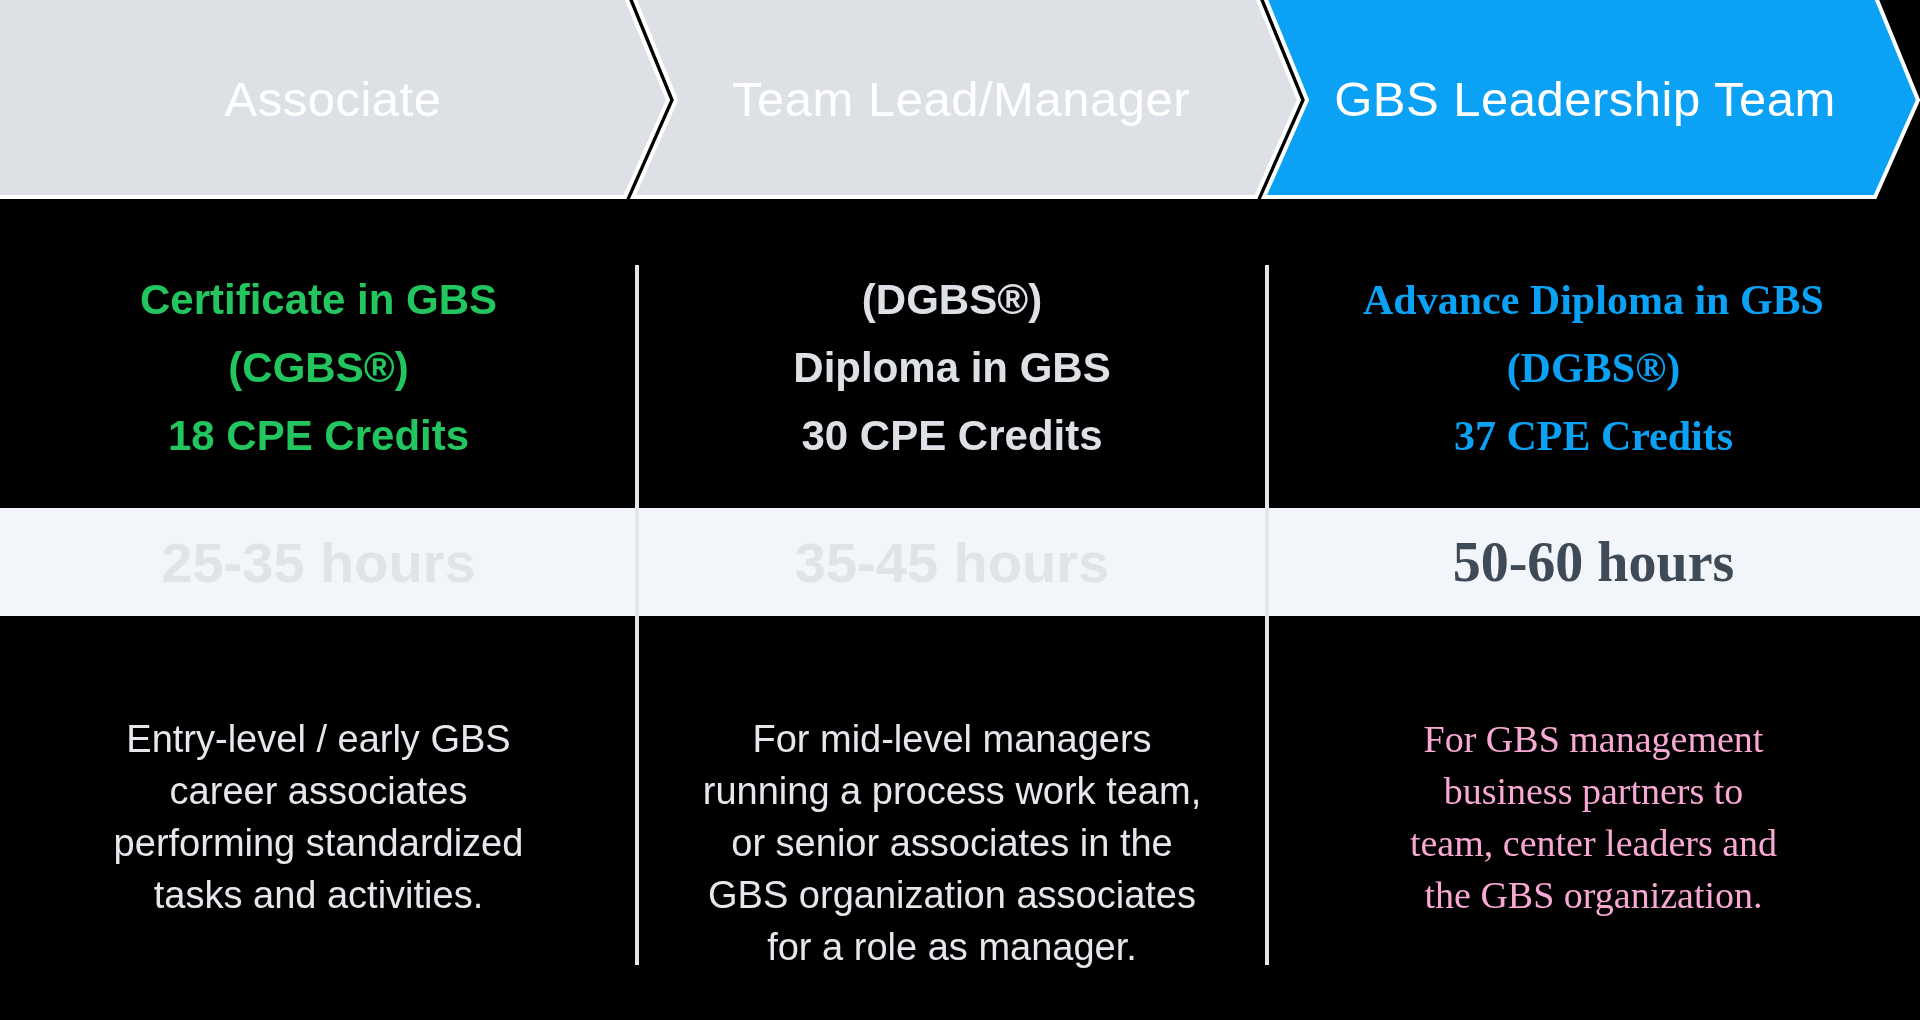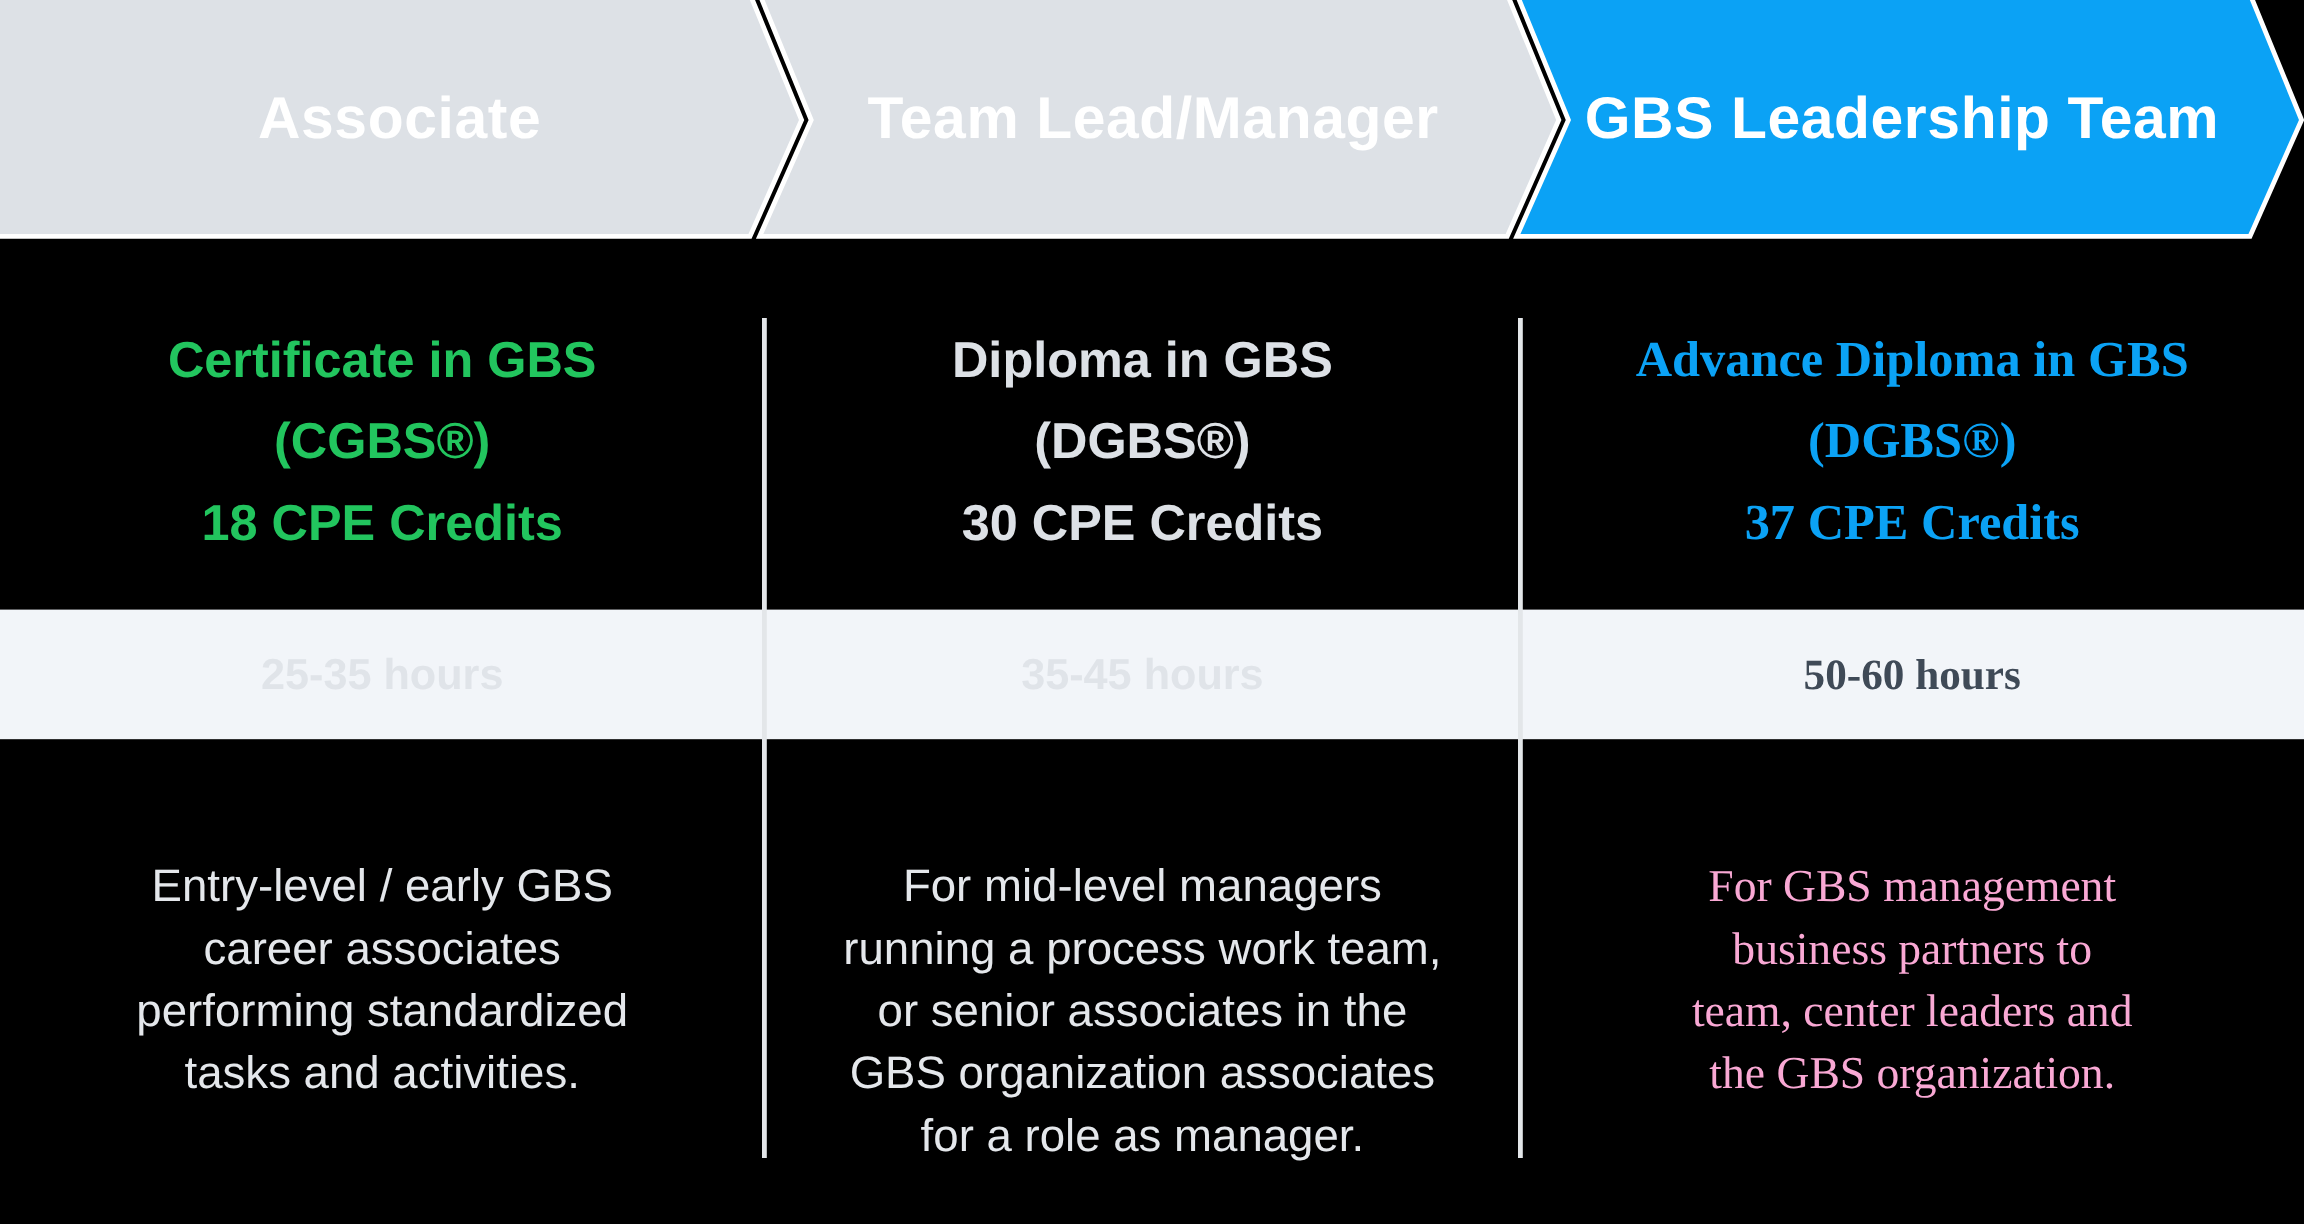--- a/index.html
+++ b/index.html
@@ -13,21 +13,21 @@
   }
   .chevron-svg { position: absolute; top: 0; left: 0; display: block; }
   .stage-label {
     position: absolute;
     top: 0;
     height: 198px;
     display: flex;
     align-items: center;
     justify-content: center;
     font-size: 49px;
-    font-weight: 700;
+    font-weight: 400;
     color: #ffffff;
     letter-spacing: 0.5px;
     white-space: nowrap;
   }
   #stage-label-0 { left: 0;      width: 666px; }
   #stage-label-1 { left: 650px;  width: 622px; }
   #stage-label-2 { left: 1272px; width: 626px; }
 
   .col-title {
     position: absolute;
@@ -60,21 +60,21 @@
     height: 108px;
     background: #f2f5f9;
   }
   .hours-cell {
     position: absolute;
     top: 508px;
     height: 108px;
     display: flex;
     align-items: center;
     justify-content: center;
-    font-size: 36px;
+    font-size: 56px;
     font-weight: 700;
     white-space: nowrap;
     z-index: 2;
   }
   .divider {
     position: absolute;
     top: 265px;
     height: 700px;
     width: 4px;
     background: #e3e6e9;
@@ -97,22 +97,22 @@
   <div class="stage-label" id="stage-label-0">Associate</div>
   <div class="stage-label" id="stage-label-1">Team Lead/Manager</div>
   <div class="stage-label" id="stage-label-2">GBS Leadership Team</div>
 
   <div class="col-title col-0" style="color: #22c55e;">
     <div>Certificate in GBS</div>
     <div>(CGBS®)</div>
     <div>18 CPE Credits</div>
   </div>
   <div class="col-title col-1" style="color: rgb(221, 225, 230);">
+    <div>(DGBS®)</div>
     <div>Diploma in GBS</div>
-    <div>(DGBS®)</div>
     <div>30 CPE Credits</div>
   </div>
   <div class="col-title col-2" style="color: rgb(11, 162, 245);">
     <div>Advance Diploma in GBS</div>
     <div>(DGBS®)</div>
     <div>37 CPE Credits</div>
   </div>
 
   <div class="hours-band"></div>
   <div class="hours-cell col-0" style="color: rgb(224, 228, 233);">25-35 hours</div>

